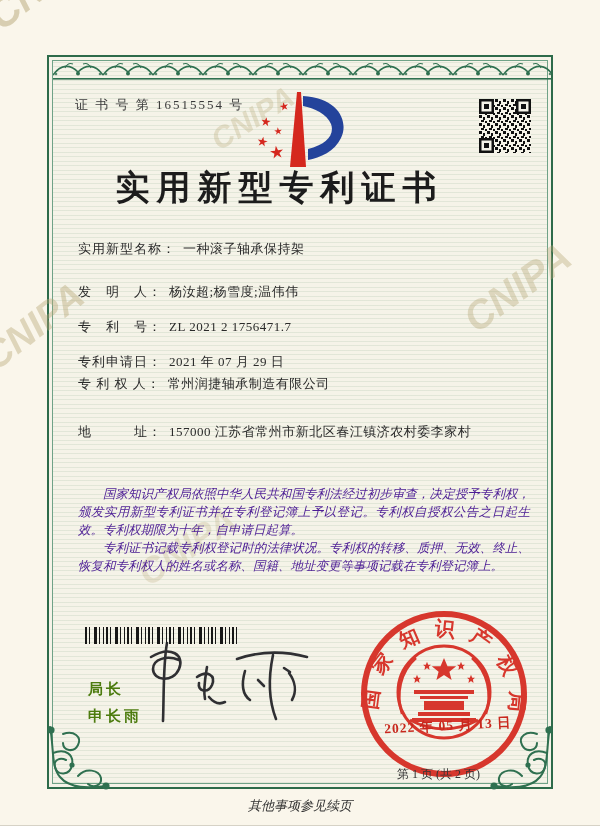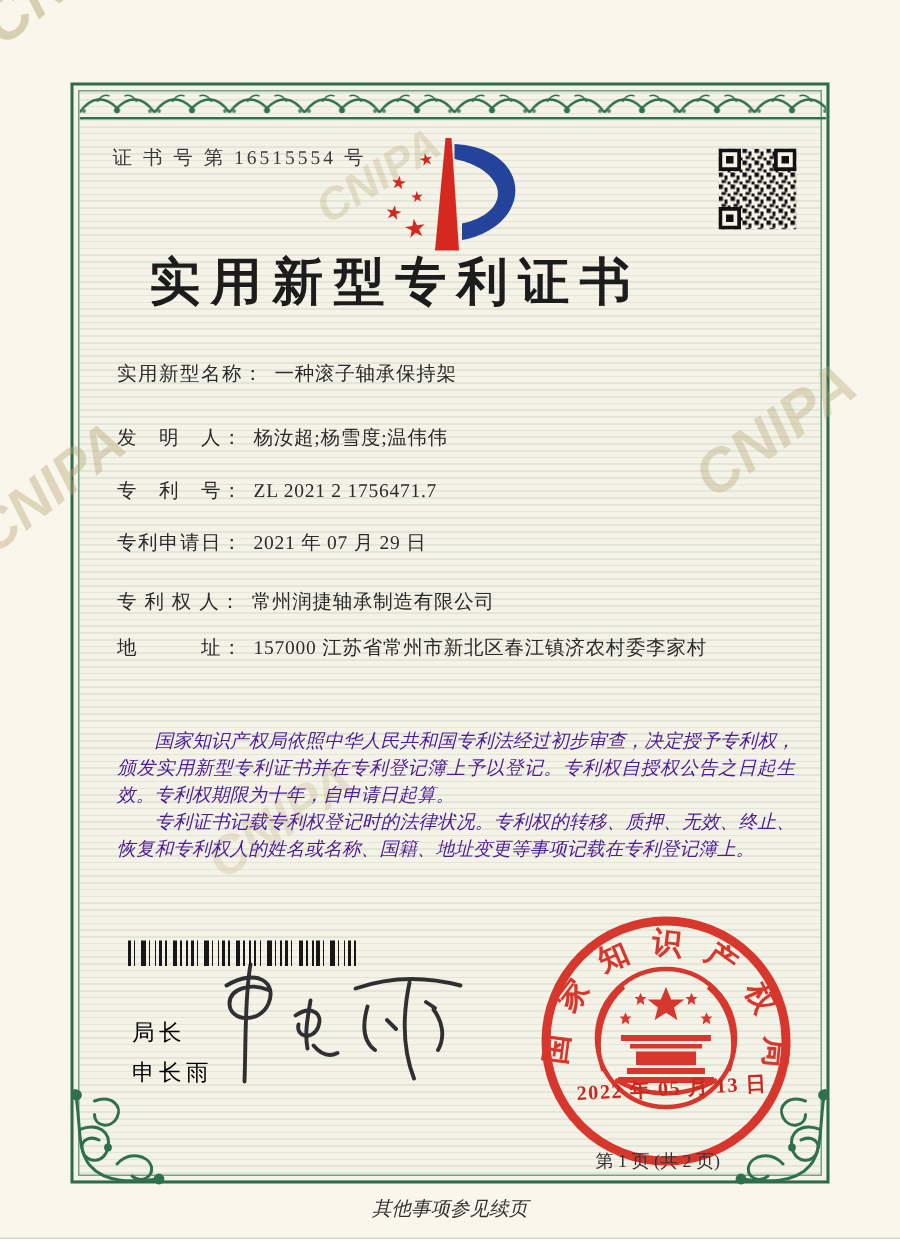--- a/index.html
+++ b/index.html
@@ -29,42 +29,42 @@
   .content { position:absolute; left:47px; top:55px; width:433px; height:734px; z-index:3; }
   .abs { position:absolute; }
   .vine-band { position:absolute; left:4px; top:3px; width:498px; height:20px; }
   .corner-fl { position:absolute; width:76px; height:76px; z-index:4; }
   .corner-fl.bl { left:-6px; bottom:-8px; }
   .corner-fl.br { right:-6px; bottom:-8px; transform:scaleX(-1); }
 
   .cert-no { left:28px; top:41px; font-size:13px; letter-spacing:2px; color:#3a3a3a; }
   .logo { left:205px; top:34px; width:96px; height:82px; }
   .qr { left:432px; top:44px; width:52px; height:54px; }
-  .title { left:0; top:110px; width:100%; text-align:center;
+  .title { left:16px; top:110px; width:100%; text-align:center;
     font-size:34px; font-weight:bold; letter-spacing:7px; color:#1c1c1c; }
 
   .row { left:31px; width:450px; font-size:13px; color:#2a2a2a; white-space:nowrap; }
   .row .lbl { letter-spacing:1px; }
   .row .val { margin-left:7px; letter-spacing:0.5px;margin-top:16px; }
   .pair2 { position:absolute; left:236px; top:0; }
 
   .body-text { left:31px; top:430px; width:452px; font-size:12.5px; line-height:18px;
     font-style:italic; color:#4c1d95; text-align:justify; }
   .body-text p { text-indent:2em; }
 
   .barcode { left:38px; top:572px; width:156px; height:17px;
     background:repeating-linear-gradient(90deg,
       #171717 0 2px, rgba(0,0,0,0) 2px 4px,
       #171717 4px 5px, rgba(0,0,0,0) 5px 9px,
       #171717 9px 12px, rgba(0,0,0,0) 12px 14px,
       #171717 14px 15px, rgba(0,0,0,0) 15px 18px,
       #171717 18px 19px, rgba(0,0,0,0) 19px 21px); }
 
   .signer { left:41px; top:620px; font-family:"Liberation Sans","DejaVu Sans",sans-serif;
-    font-size:15px; font-weight:normal; letter-spacing:3px; color:#000000; line-height:27px; }
+    font-size:15px; font-weight:bold; letter-spacing:3px; color:#4d7c0f; line-height:27px; }
   .signature { left:90px; top:578px; width:222px; height:102px; }
 
   .seal { left:311px; top:553px; width:172px; height:172px; opacity:.92; }
   .seal-date { left:316px; top:662px; width:170px; text-align:center;
     color:#c8281e; font-weight:bold; font-size:13.5px; letter-spacing:1px;
     transform:rotate(-3deg); }
 
   .page-no { left:0; top:711px; width:100%; text-align:right; font-size:12px; color:#333; }
   .foot-note { position:absolute; left:0; top:797px; width:100%; text-align:center;
     font-size:13px; font-style:italic; color:#333; z-index:3; }
@@ -163,21 +163,21 @@
     </div>
     <div class="abs row" style="top:228px">
       <span class="lbl">发　明　人：</span><span class="val">杨汝超;杨雪度;温伟伟</span>
     </div>
     <div class="abs row" style="top:263px">
       <span class="lbl">专　利　号：</span><span class="val">ZL 2021 2 1756471.7</span>
     </div>
     <div class="abs row" style="top:298px">
       <span class="lbl">专利申请日：</span><span class="val">2021 年 07 月 29 日</span>
     </div>
-    <div class="abs row" style="top:337px">
+    <div class="abs row" style="top:320px">
       <span class="lbl">专 利 权 人：</span><span class="val">常州润捷轴承制造有限公司</span>
     </div>
     <div class="abs row" style="top:368px">
       <span class="lbl">地　　　址：</span><span class="val">157000 江苏省常州市新北区春江镇济农村委李家村</span>
     </div>
 
     <div class="abs body-text">
       <p>国家知识产权局依照中华人民共和国专利法经过初步审查，决定授予专利权，颁发实用新型专利证书并在专利登记簿上予以登记。专利权自授权公告之日起生效。专利权期限为十年，自申请日起算。</p>
       <p>专利证书记载专利权登记时的法律状况。专利权的转移、质押、无效、终止、恢复和专利权人的姓名或名称、国籍、地址变更等事项记载在专利登记簿上。</p>
     </div>

